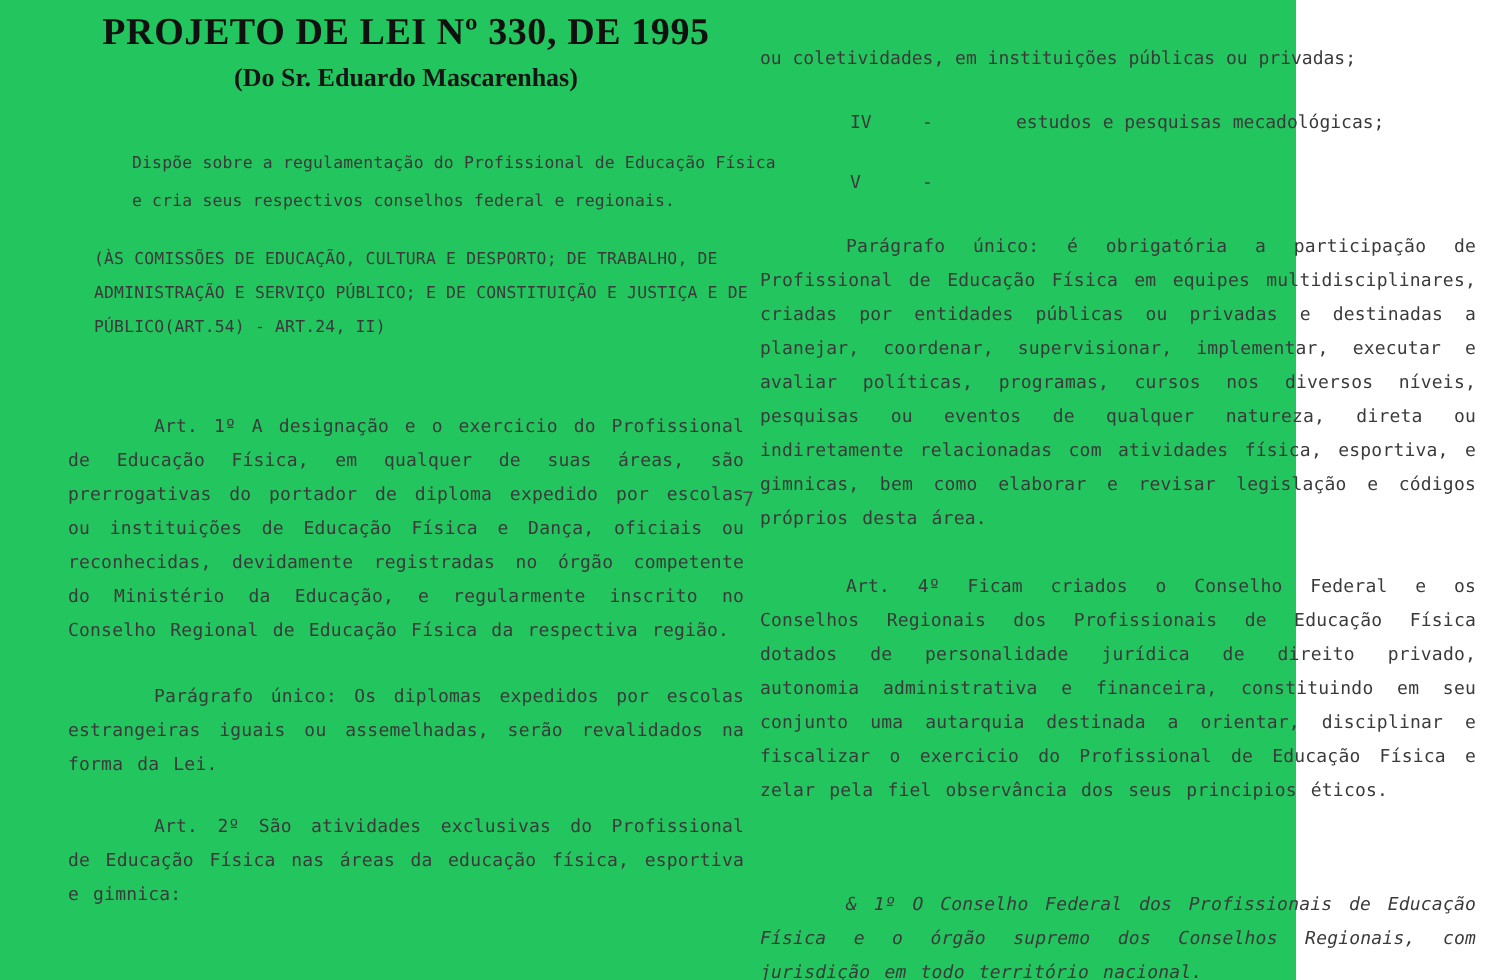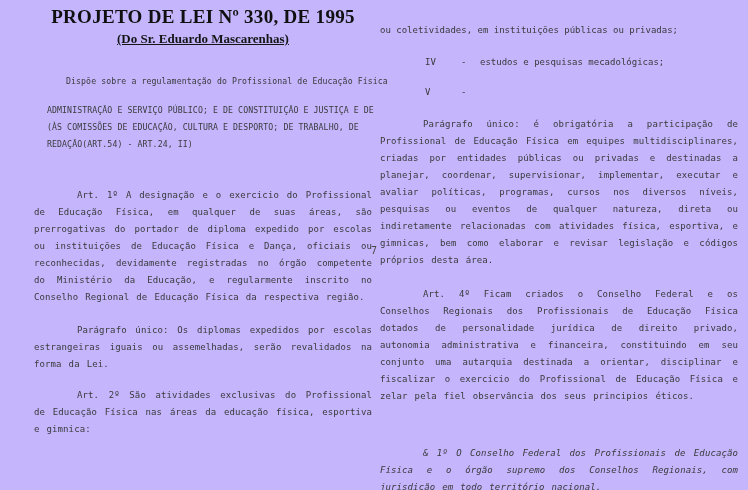--- a/index.html
+++ b/index.html
@@ -3,34 +3,34 @@
 <meta charset="utf-8">
 <style>
   html, body { margin:0; padding:0; }
   body {
     width:748px; height:490px;
     background:#ffffff;
     font-family:"DejaVu Sans Mono", monospace;
     color:#3a3a3a;
     overflow:hidden;
   }
-  .page { position:relative; width:748px; height:490px; background:#c4b5fd; }
+  .page { position:relative; width:648px; height:490px; background:#22c55e; }
 
   .col-left  { position:absolute; left:34px;  top:6px; width:338px; }
   .col-right { position:absolute; left:380px; top:18px; width:358px; }
 
   .doc-title {
     font-family:"Liberation Serif", serif;
     font-weight:bold; font-size:19px; letter-spacing:0.3px;
     text-align:center; color:#101010;
   }
   .doc-subtitle {
     font-family:"Liberation Serif", serif;
     font-weight:bold; font-size:13px;
-    text-align:center; color:#151515; margin-top:3px;text-decoration:underline;
+    text-align:center; color:#151515; margin-top:3px;
   }
 
   .ementa { margin:25px 0 0 32px; }
   .ementa .line { font-size:8.2px; line-height:19px; white-space:nowrap; letter-spacing:0.1px; }
 
   .committees { margin:11px 0 0 13px; }
   .committees .line { font-size:8.2px; line-height:17px; white-space:nowrap; letter-spacing:0.1px; }
 
   .decreta {
     margin-top:26px; padding-right:70px;
@@ -47,21 +47,21 @@
   .col-left  .para-unico   { margin-top:16px; }
   .col-left  .para-art2    { margin-top:14px; }
 
   .cont-line { font-size:9px; line-height:17px; margin-top:4px; }
 
   .list-item { display:flex; font-size:9px; line-height:15px; }
   .list-item.first  { margin-top:16px; }
   .list-item.second { margin-top:15px; }
   .list-item .num  { margin-left:45px; width:36px; }
   .list-item .dash { width:19px; }
-  .list-item .item-text { flex:1; }
+  .list-item .item-text { flex:1;margin-left:28px; }
 
   .col-right .para-unico { margin-top:16px; }
   .col-right .para-art4  { margin-top:17px; }
   .col-right .para-par1  { margin-top:40px;font-style:italic; }
 
   .stray-mark {
     position:absolute; left:371px; top:245px;
     font-size:10px; color:#4a4a4a;
   }
 </style>
@@ -69,26 +69,27 @@
 <body>
 
 <div class="page">
 
   <div class="col-left">
     <div class="doc-title">PROJETO DE LEI Nº 330, DE 1995</div>
     <div class="doc-subtitle">(Do Sr. Eduardo Mascarenhas)</div>
 
     <div class="ementa">
       <div class="line">Dispõe sobre a regulamentação do Profissional de Educação Física</div>
+      <div class="line">e cria seus respectivos conselhos federal e regionais.</div>
     </div>
 
     <div class="committees">
+      <div class="line">(ÀS COMISSÕES DE EDUCAÇÃO, CULTURA E DESPORTO; DE TRABALHO, DE</div>
       <div class="line">ADMINISTRAÇÃO E SERVIÇO PÚBLICO; E DE CONSTITUIÇÃO E JUSTIÇA E DE</div>
-      <div class="line">(ÀS COMISSÕES DE EDUCAÇÃO, CULTURA E DESPORTO; DE TRABALHO, DE</div>
-      <div class="line">REDAÇÃO(ART.54) - ART.24, II)</div>
+      <div class="line">PÚBLICO(ART.54) - ART.24, II)</div>
     </div>
 
 
     <div class="para para-art1">Art. 1º  A designação e o exercicio do Profissional de Educação Física, em qualquer de suas áreas, são prerrogativas do portador de diploma expedido por escolas ou instituições de Educação Física e Dança, oficiais ou reconhecidas, devidamente registradas no órgão competente do Ministério da Educação, e regularmente inscrito no Conselho Regional de Educação Física da respectiva região.</div>
     <div class="para para-unico">Parágrafo único: Os diplomas expedidos por escolas estrangeiras iguais ou assemelhadas, serão revalidados na forma da Lei.</div>
     <div class="para para-art2">Art. 2º  São atividades exclusivas do Profissional de Educação Física nas áreas da educação física, esportiva e gimnica:</div>
   </div>
 
   <div class="col-right">
     <div class="cont-line">ou coletividades, em instituições públicas ou privadas;</div>

